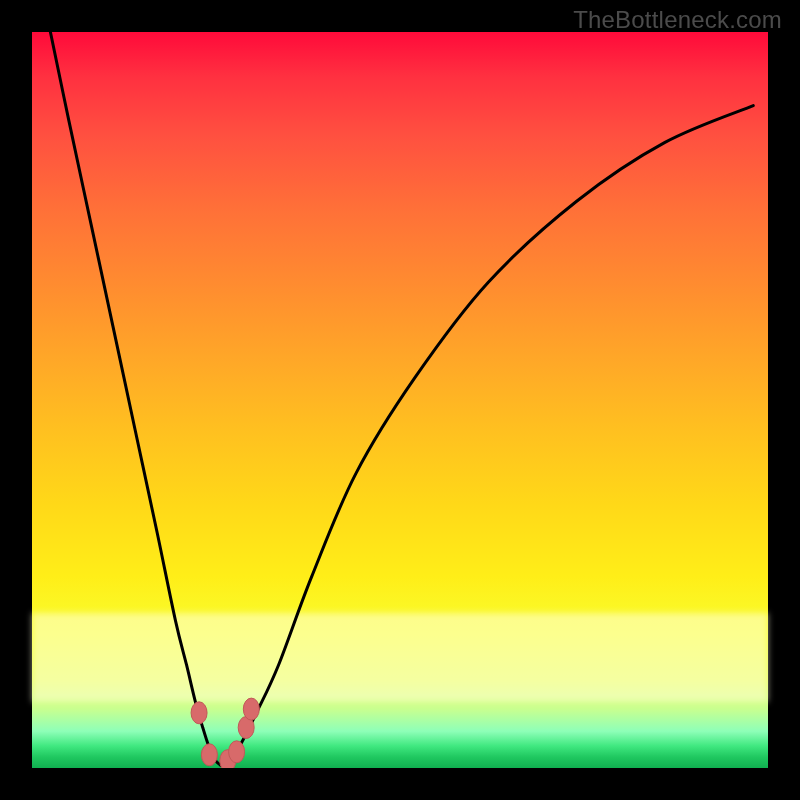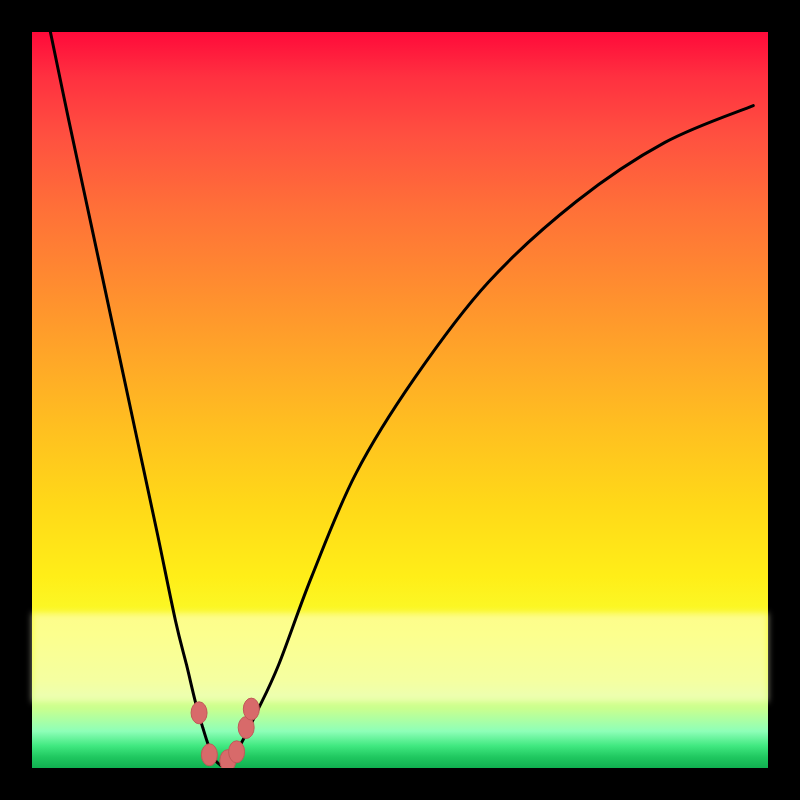--- a/index.html
+++ b/index.html
@@ -82,13 +82,14 @@
       <g id="svg-markers">
           <ellipse cx="167.072" cy="680.8" rx="8" ry="11" fill="#d86a6a" stroke="#c15858" stroke-width="1"></ellipse>
           <ellipse cx="177.376" cy="722.752" rx="8" ry="11" fill="#d86a6a" stroke="#c15858" stroke-width="1"></ellipse>
           <ellipse cx="195.776" cy="728.64" rx="8" ry="11" fill="#d86a6a" stroke="#c15858" stroke-width="1"></ellipse>
           <ellipse cx="204.608" cy="719.808" rx="8" ry="11" fill="#d86a6a" stroke="#c15858" stroke-width="1"></ellipse>
           <ellipse cx="214.176" cy="695.52" rx="8" ry="11" fill="#d86a6a" stroke="#c15858" stroke-width="1"></ellipse>
           <ellipse cx="219.328" cy="677.12" rx="8" ry="11" fill="#d86a6a" stroke="#c15858" stroke-width="1"></ellipse>
         </g>
     </svg>
   </div>
+  <div class="watermark">TheBottleneck.com</div>
 </div>
 
 </body></html>

